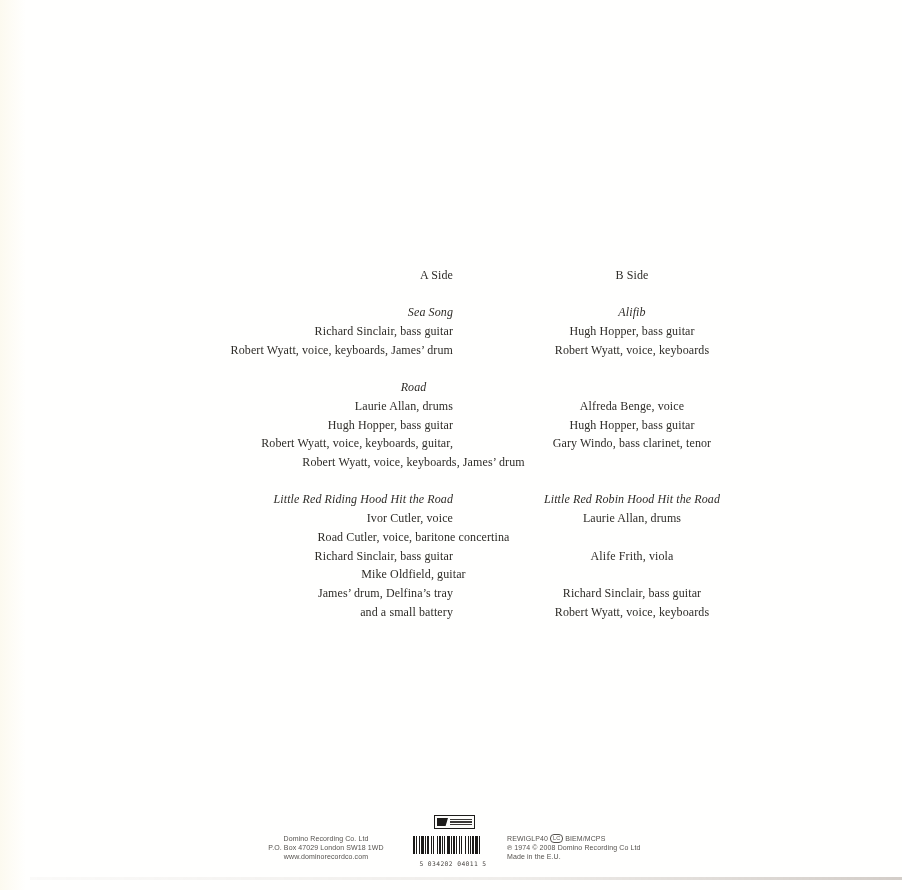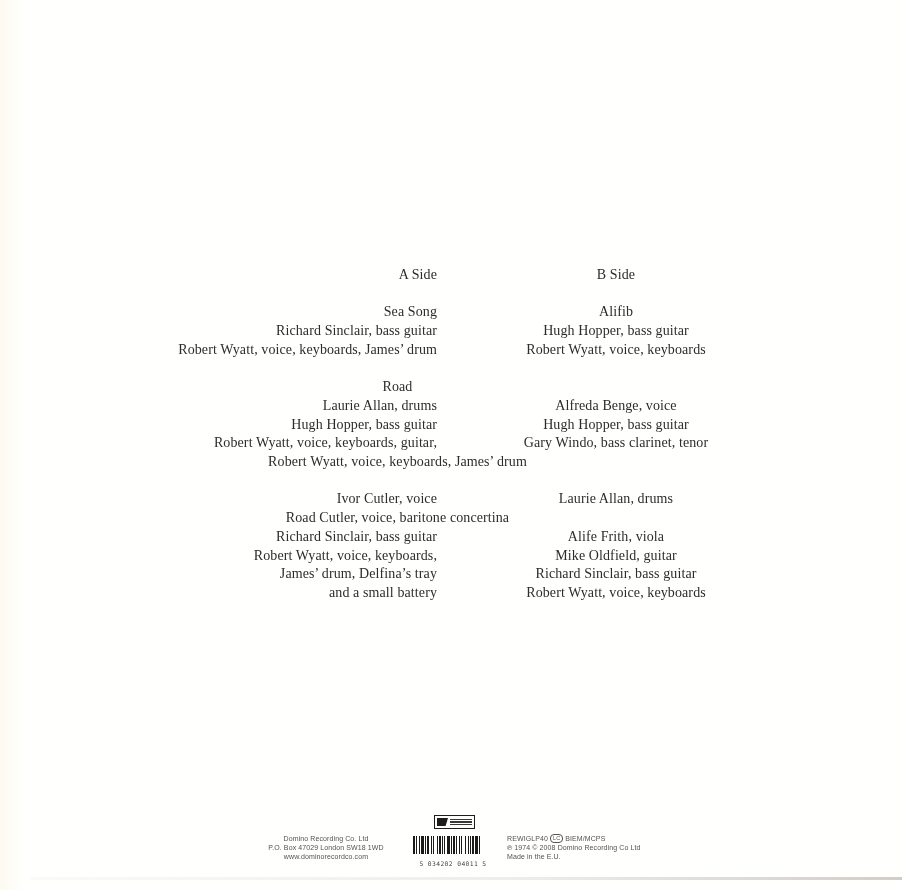--- a/index.html
+++ b/index.html
@@ -23,32 +23,32 @@
     position: absolute; left: 30px; right: 0; top: 877px; height: 3px;
     background: linear-gradient(to right,
       rgba(168,156,146,0.05), rgba(168,156,146,0.18) 55%, rgba(150,136,126,0.42));
     filter: blur(0.4px);
     pointer-events: none;
   }
 
   
   .credits {
     position: absolute;
-    left: 0; top: 266px; width: 762px;
-    font-size: 14px;
+    left: 16px; top: 266px; width: 762px;
+    font-size: 12px;
     line-height: 18.7px;
     letter-spacing: 0.1px;
   }
   .crow { display: flex; }
   .cell-a { width: 437px; text-align: right; white-space: pre; }
   .cell-gap { width: 33px; flex: 0 0 33px; }
   .cell-b { flex: 1; text-align: center; white-space: pre; }
   .group { margin-top: 18.7px; }            
   .header-row { margin-bottom: 0; }
-  .title { }
+  .title { font-style: italic; }
 
   
   .footer-text {
     font-family: "Liberation Sans", "DejaVu Sans", sans-serif;
     font-size: 7px;
     line-height: 9.2px;
     color: #55524e;
     letter-spacing: 0.1px;
   }
   .address {
@@ -148,35 +148,39 @@
             <div class="cell-gap"></div>
             <div class="cell-b">Gary Windo, bass clarinet, tenor</div>
           </div>
           <div class="crow">
             <div class="cell-gap"></div>
             <div class="cell-b">Robert Wyatt, voice, keyboards, James’ drum</div>
           </div>
         </div>
         <div class="group">
           <div class="crow">
+            <div class="cell-a title">Little Red Riding Hood Hit the Road</div>
+            <div class="cell-gap"></div>
+            <div class="cell-b title">Little Red Robin Hood Hit the Road</div>
+          </div>
+          <div class="crow">
             <div class="cell-a">Ivor Cutler, voice</div>
             <div class="cell-gap"></div>
             <div class="cell-b">Laurie Allan, drums</div>
           </div>
           <div class="crow">
             <div class="cell-gap"></div>
             <div class="cell-b">Road Cutler, voice, baritone concertina</div>
           </div>
           <div class="crow">
             <div class="cell-a">Richard Sinclair, bass guitar</div>
             <div class="cell-gap"></div>
             <div class="cell-b">Alife Frith, viola</div>
           </div>
           <div class="crow">
-            <div class="cell-a">Robert Wyatt, voice, keyboards,</div>
             <div class="cell-gap"></div>
             <div class="cell-b">Mike Oldfield, guitar</div>
           </div>
           <div class="crow">
             <div class="cell-a">James’ drum, Delfina’s tray</div>
             <div class="cell-gap"></div>
             <div class="cell-b">Richard Sinclair, bass guitar</div>
           </div>
           <div class="crow">
             <div class="cell-a">and a small battery</div>

